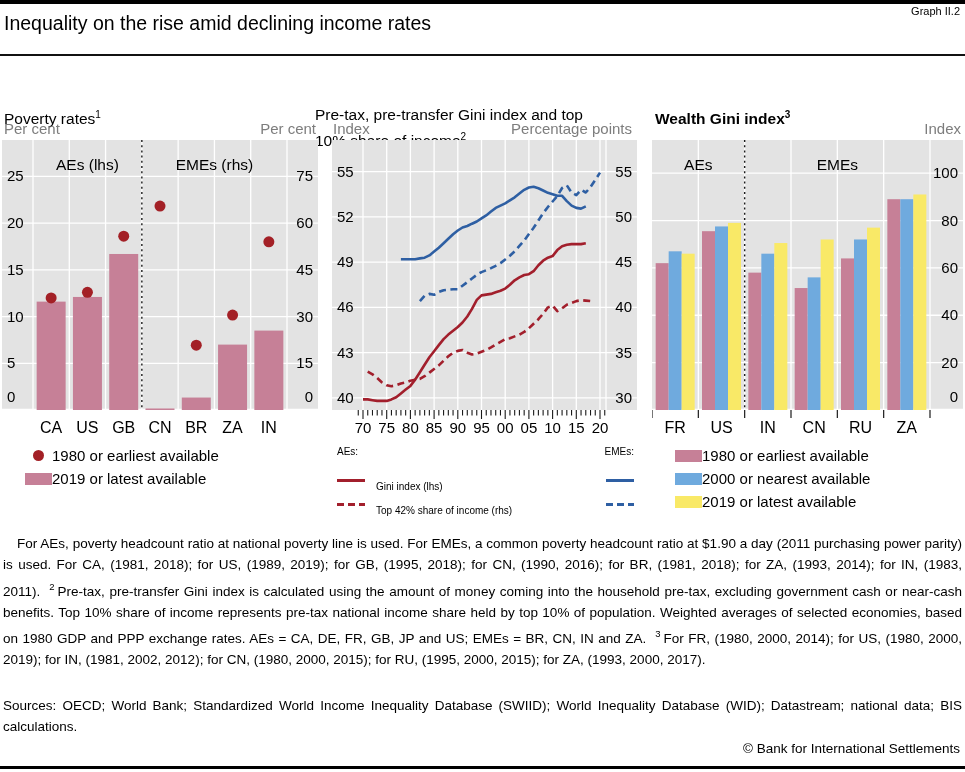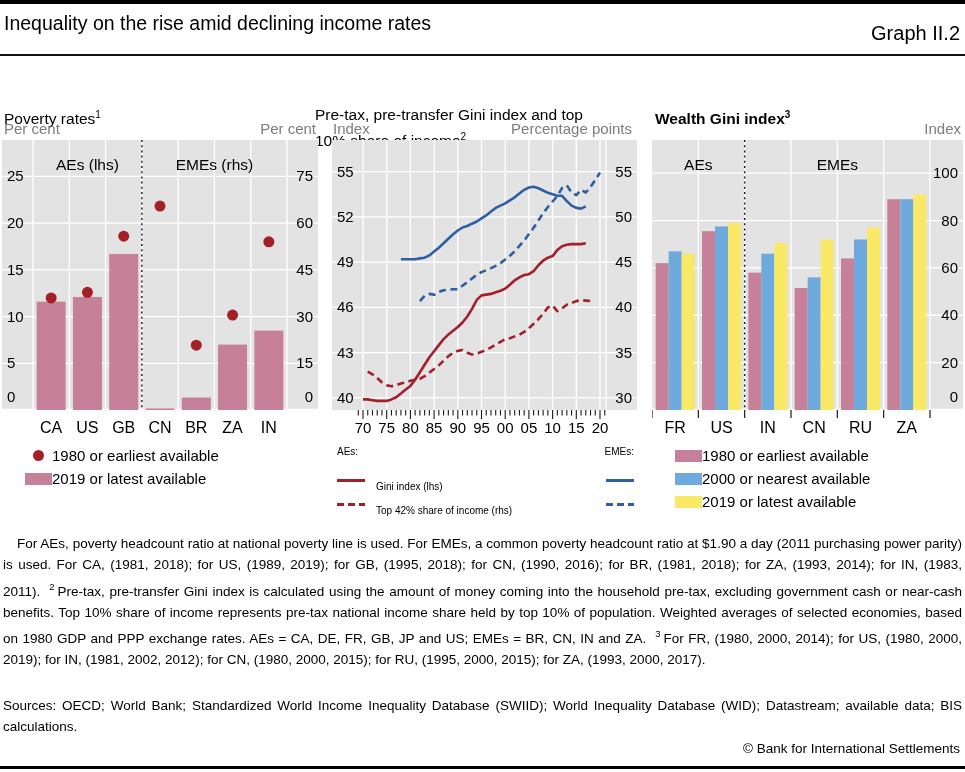--- a/index.html
+++ b/index.html
@@ -1,21 +1,21 @@
 <!DOCTYPE html>
 <html><head>
 <meta charset="utf-8">
 <style>
   html,body{margin:0;padding:0;background:#fff;}
   body{width:965px;height:772px;position:relative;overflow:hidden;
        font-family:"Liberation Sans",sans-serif;color:#000;}
   .topbar{position:absolute;left:0;top:0;width:965px;height:4px;background:#000;}
   .bottombar{position:absolute;left:0;top:766px;width:965px;height:3px;background:#000;}
   .main-title{position:absolute;left:4px;top:12px;margin:0;font-size:19.5px;font-weight:400;}
-  .graph-label{position:absolute;right:5px;top:22px;font-size:20px;}
+  .graph-label{position:absolute;right:5px;top:5px;font-size:11px;}
   .title-rule{position:absolute;left:0;top:54px;width:965px;height:2px;background:#111;}
   .ptitle{position:absolute;top:64px;font-size:15.5px;line-height:22px;margin-top:40px;}
   .ptitle sup{font-size:10px;}
   .pt-left{left:4px;}
   .pt-mid{left:315px;width:274px;}
   .pt-right{left:655px;font-weight:bold;}
   .unit{position:absolute;top:120px;font-size:15px;color:#7d7d7d;}
   .u-pcl{left:4px;}
   .u-pcr{right:649px;}
   .u-idx{left:333px;}
@@ -322,16 +322,16 @@
   <div class="lrow">
     <span class="swcell">
         <span class="sw-box" style="background: rgb(249, 233, 103);"></span>
       </span>
     <span class="ltext">2019 or latest available</span>
   </div>
 </div>
 
 <div class="fnote"><span>For AEs, poverty headcount ratio at national poverty line is used. For EMEs, a common poverty headcount ratio at $1.90 a day (2011 purchasing power parity) is used. For CA, (1981, 2018); for US, (1989, 2019); for GB, (1995, 2018); for CN, (1990, 2016); for BR, (1981, 2018); for ZA, (1993, 2014); for IN, (1983, 2011).</span><sup>2</sup><span>Pre-tax, pre-transfer Gini index is calculated using the amount of money coming into the household pre-tax, excluding government cash or near-cash benefits. Top 10% share of income represents pre-tax national income share held by top 10% of population. Weighted averages of selected economies, based on 1980 GDP and PPP exchange rates. AEs = CA, DE, FR, GB, JP and US; EMEs = BR, CN, IN and ZA.</span><sup>3</sup><span>For FR, (1980, 2000, 2014); for US, (1980, 2000, 2019); for IN, (1981, 2002, 2012); for CN, (1980, 2000, 2015); for RU, (1995, 2000, 2015); for ZA, (1993, 2000, 2017).</span></div>
 
-<div class="sources">Sources: OECD; World Bank; Standardized World Income Inequality Database (SWIID); World Inequality Database (WID); Datastream; available data; BIS calculations.</div>
+<div class="sources">Sources: OECD; World Bank; Standardized World Income Inequality Database (SWIID); World Inequality Database (WID); Datastream; national data; BIS calculations.</div>
 <div class="copyright">© Bank for International Settlements</div>
 
 <div class="bottombar"></div>
 
 </body></html>

